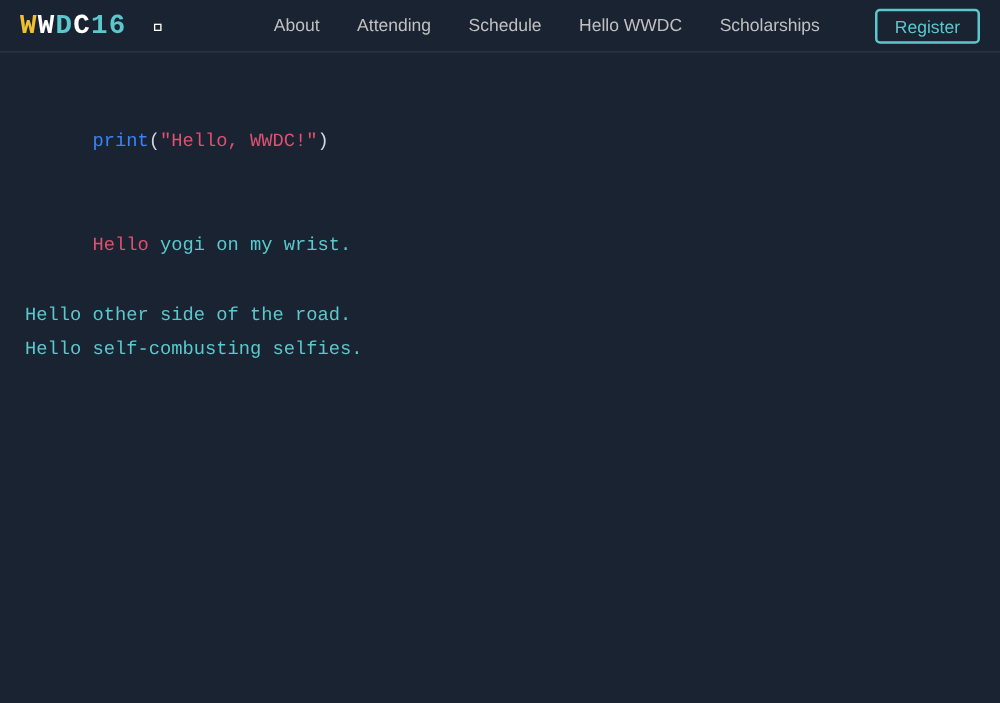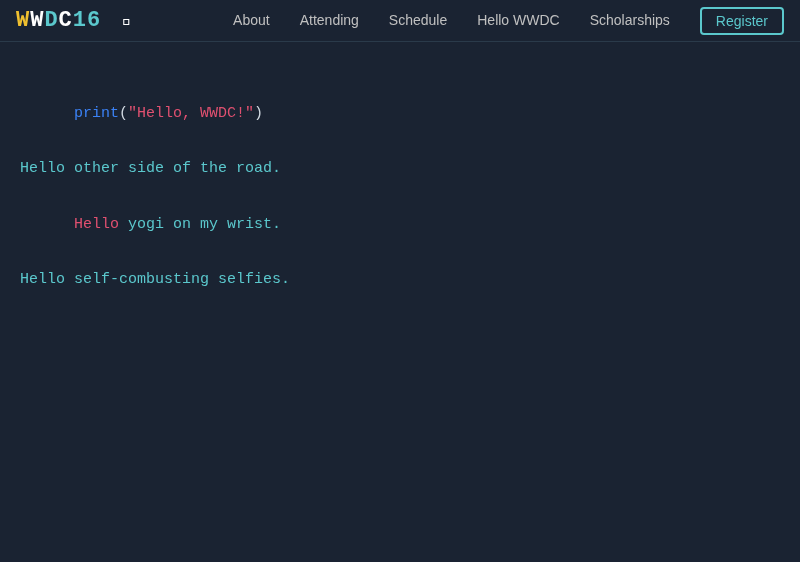--- a/index.html
+++ b/index.html
@@ -64,20 +64,21 @@
 
     .register-btn {
       background: transparent;
       border: 2px solid #5bc8cd;
       color: #5bc8cd;
       padding: 4px 14px;
       border-radius: 4px;
       font-family: -apple-system, BlinkMacSystemFont, 'Helvetica Neue', sans-serif;
       font-size: 14px;
       cursor: pointer;
+      margin-left: 14px;
     }
 
     
     .main-content {
       padding: 30px 30px 20px 20px;
     }
 
     .code-block {
       font-family: 'Courier New', Courier, monospace;
       font-size: 15px;
@@ -130,20 +131,20 @@
   </ul>
 </nav>
 
 <div class="main-content">
   <div class="code-block">
 
     <span class="line">
       <span class="c-yellow">print</span><span class="c-white">(</span><span class="c-pink">"Hello, WWDC!"</span><span class="c-white">)</span>
     </span>
 
-    <span class="line c-teal">Hello other side of the road.</span>
     <span class="line">
       <span class="c-pink">Hello</span><span class="c-teal"> yogi on my wrist.</span>
     </span>
+    <span class="line c-teal">Hello other side of the road.</span>
     <span class="line c-teal">Hello self-combusting selfies.</span>
 
   </div>
 </div>
 
 </body></html>

